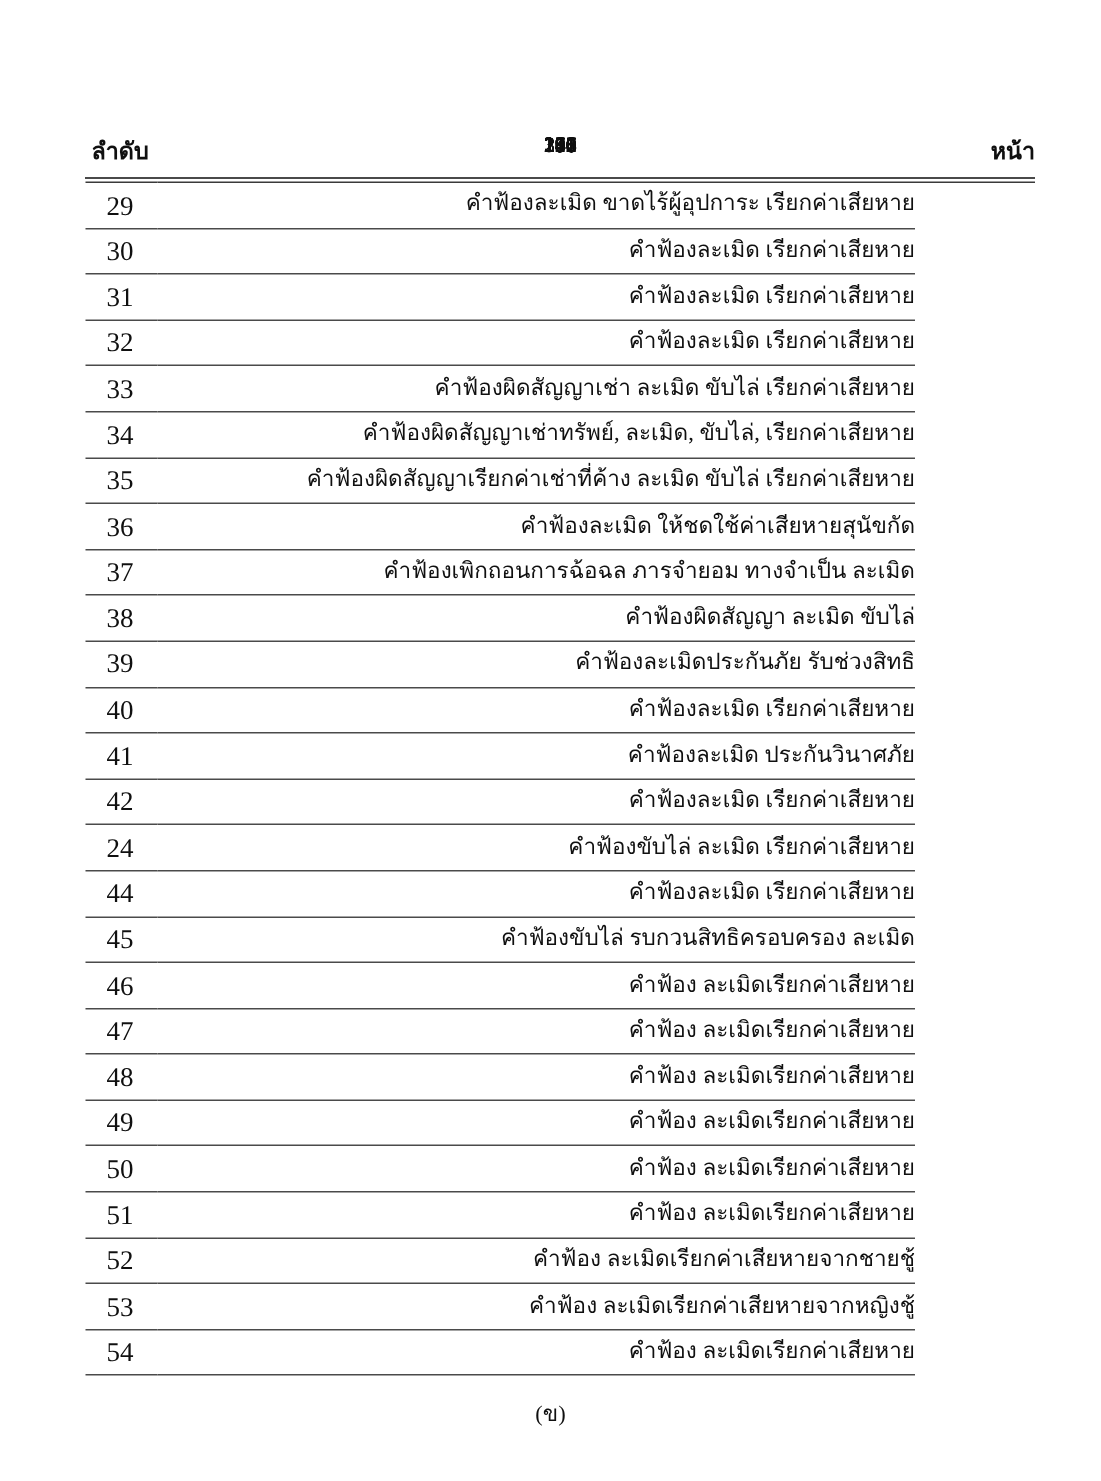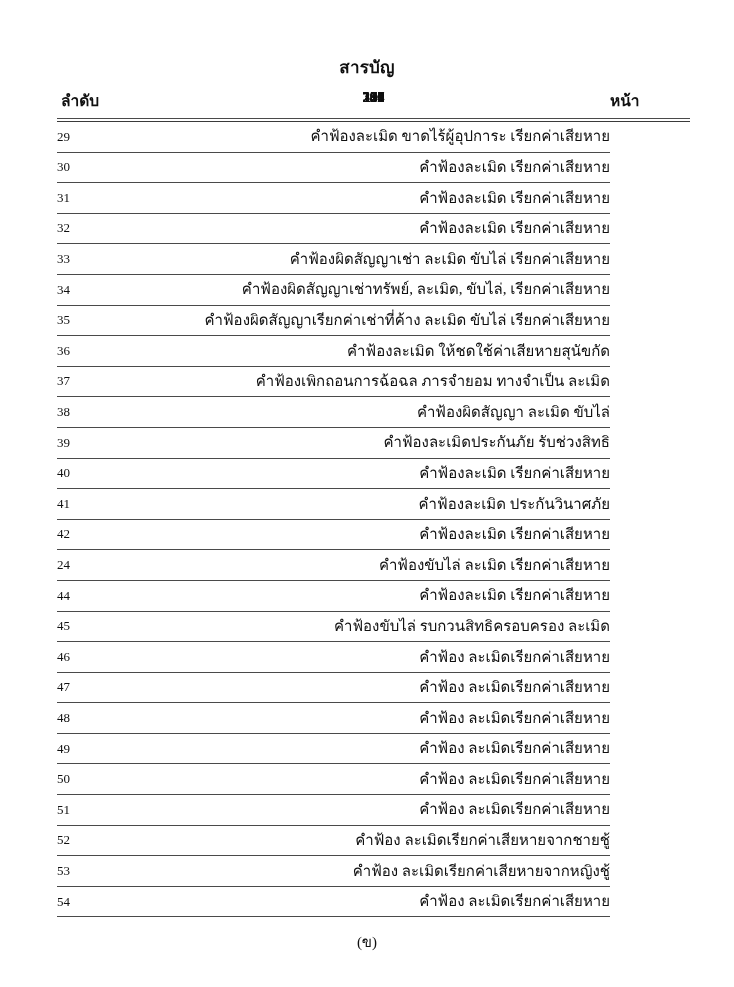--- a/index.html
+++ b/index.html
@@ -53,41 +53,42 @@
     border: none;
     vertical-align: bottom;
     font-family: Liberation Serif, serif;
   }
   .toc-table thead th.th-order {
     text-align: left;
     padding-left: 4px;
   }
   .toc-table thead th.th-spacer { text-align: left; }
   .toc-table thead th.th-page {
-    text-align: left;
+    text-align: right;
   }
 
   .toc-table thead tr.rule-row th {
     padding: 0;
     height: 0;
     border-bottom: 1.1px solid #3a3a3a;
   }
 
   .toc-table tbody td {
     font-size: 15px;
     height: 29.6px;
     padding: 0;
     border-bottom: 1.1px solid #4a4a4a;
     vertical-align: middle;
     line-height: 1.25;
   }
 
   .toc-table tbody td.num {
+    text-align: center;
     padding-right: 2px;
-    font-size: 13px;
+    font-size: 18px;
   }
   .toc-table tbody td.title {
     text-align: right;
     padding-left: 10px;
     white-space: nowrap;
   }
   .toc-table tbody td.page {
     text-align: center;
     font-size: 14.5px;
   }
@@ -99,21 +100,20 @@
     width: 734px;
     text-align: center;
     font-size: 15px;
   }
 </style>
 </head>
 <body>
 
 <div class="page">
 
-  <div class="doc-title">สารบัญ</div>
 
   <table class="toc-table">
     <colgroup>
       <col class="c-num">
       <col class="c-title">
       <col class="c-page">
     </colgroup>
     <thead>
       <tr>
         <th class="th-order">ลำดับ</th>

